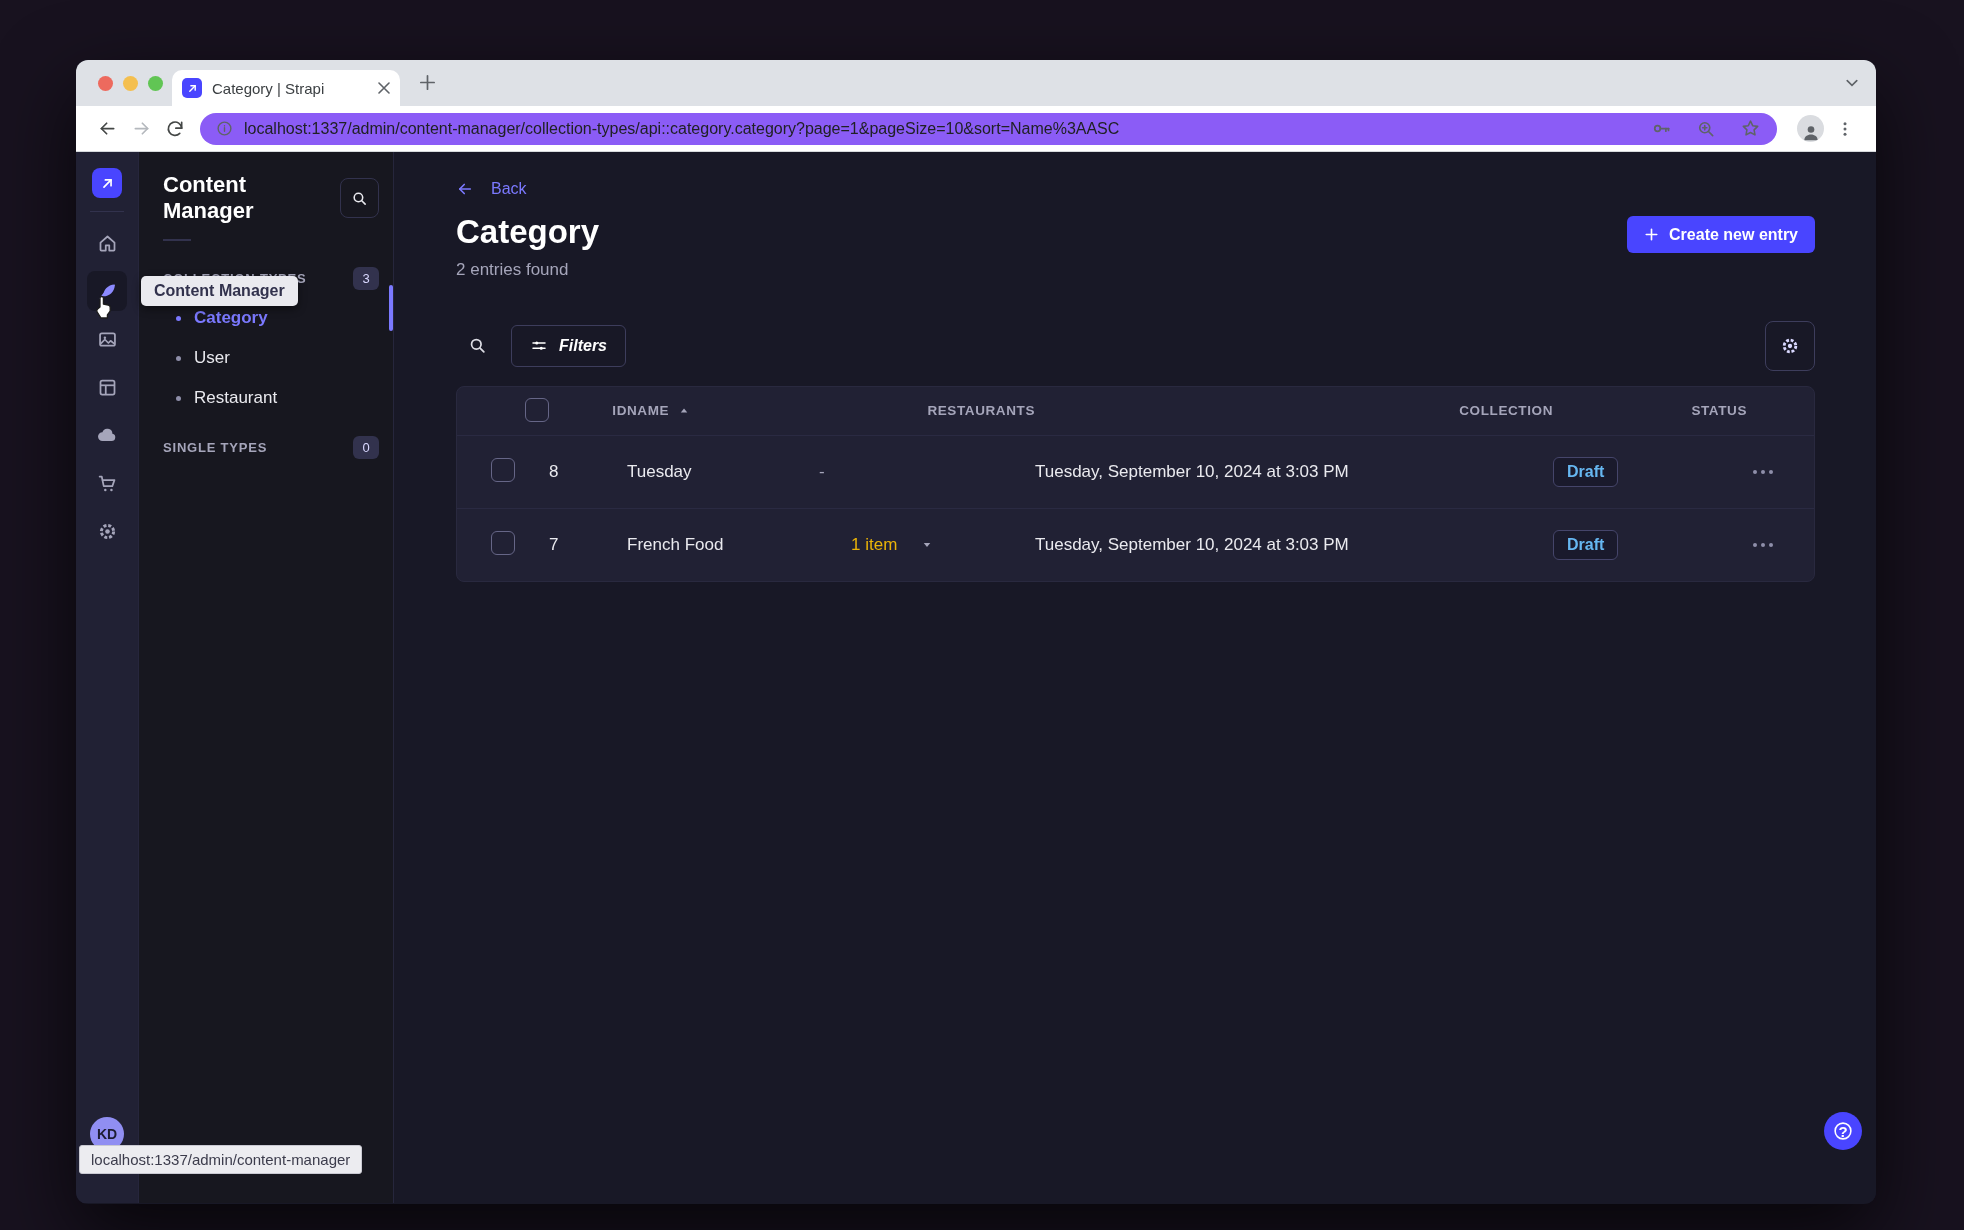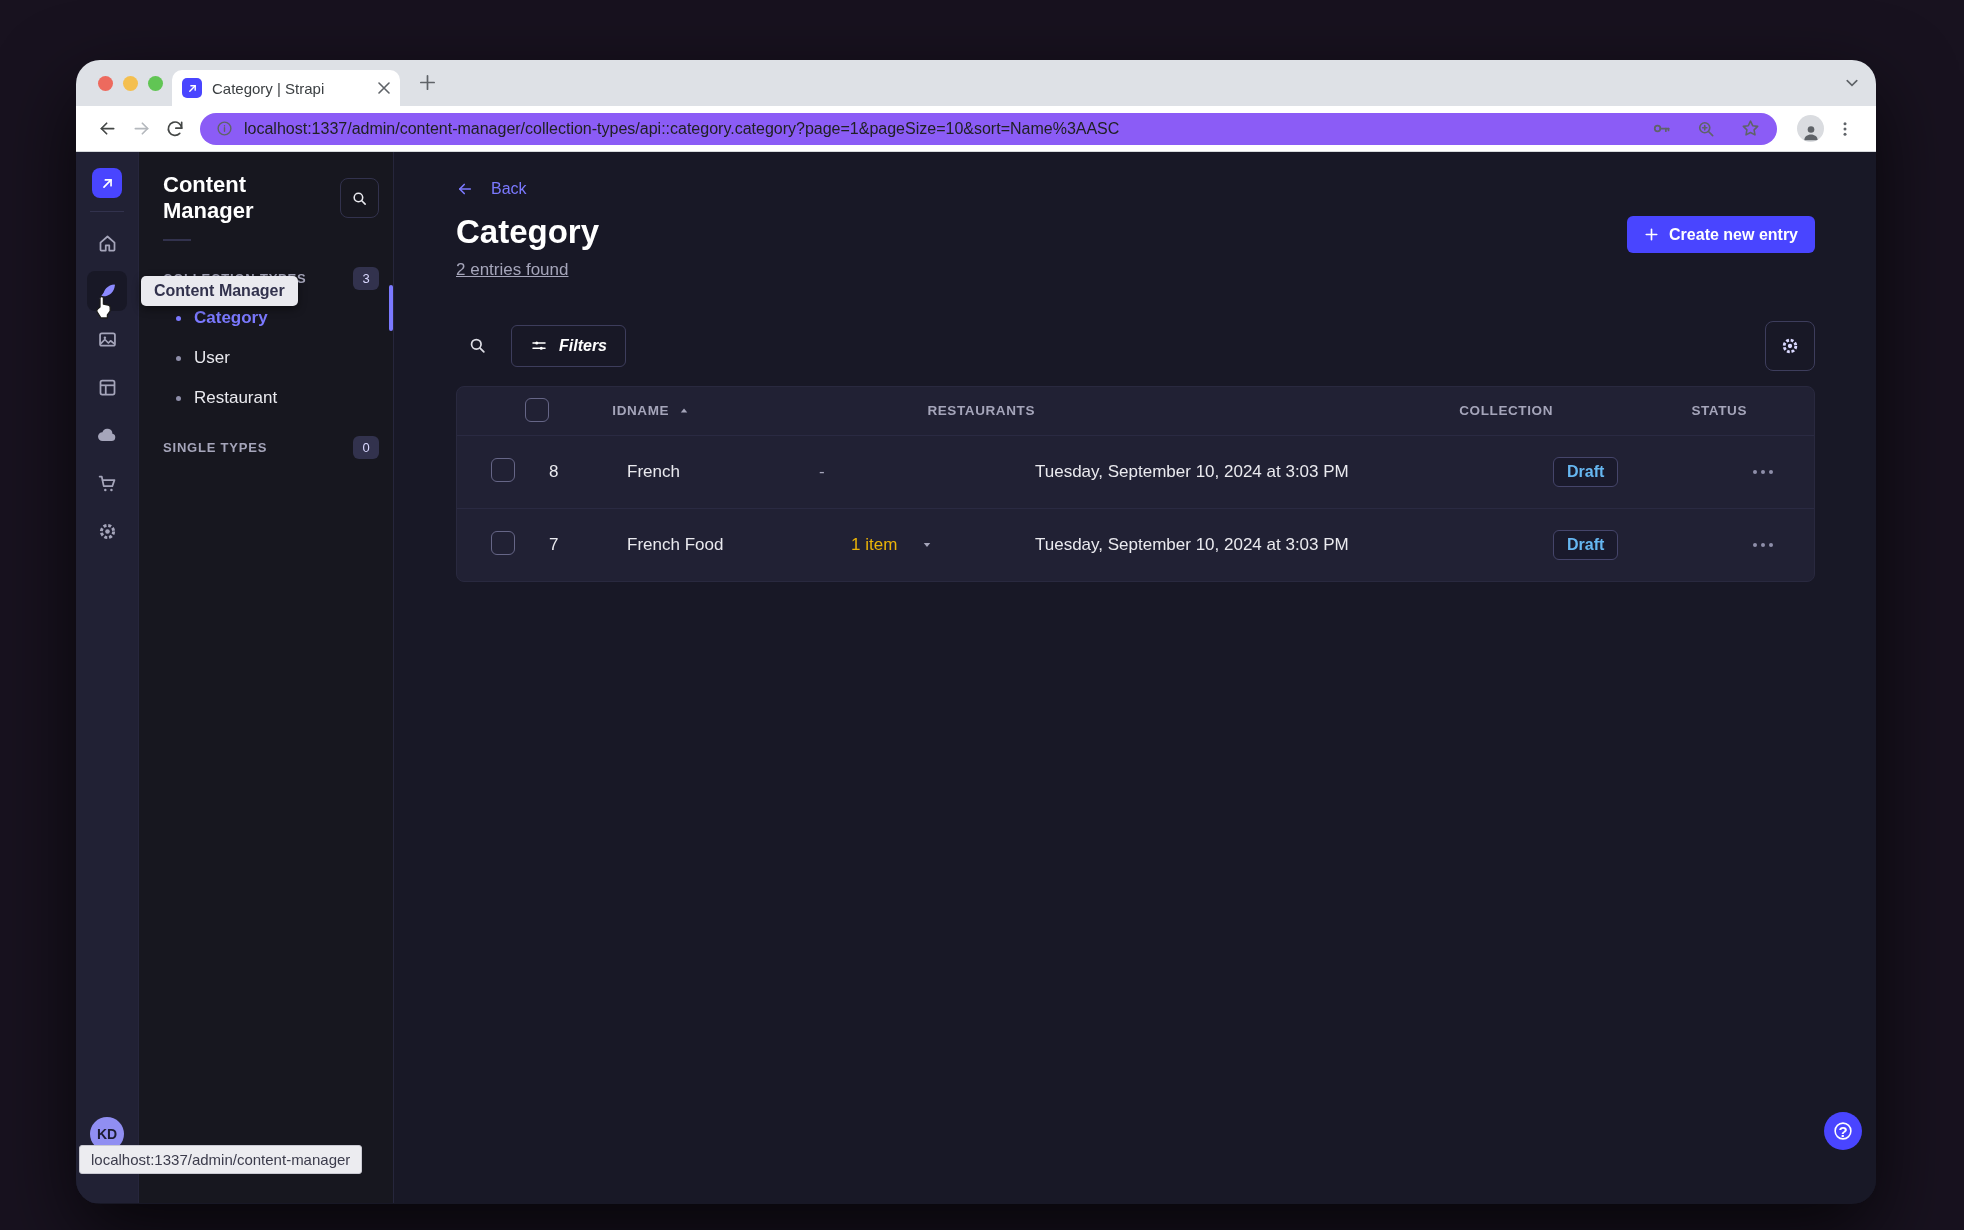--- a/index.html
+++ b/index.html
@@ -1,20 +1,20 @@
 <!DOCTYPE html>
 <html><head>
 <meta charset="utf-8">
 <style>
   * { margin:0; padding:0; box-sizing:border-box; }
   html,body { width:1964px; height:1230px; overflow:hidden; }
   body { background:#18121f; font-family:"Liberation Sans", sans-serif; position:relative; }
 
   .window { position:absolute; left:76px; top:60px; width:1800px; height:1144px;
-            border-radius:24px; overflow:hidden; background:#181826;
+            border-radius:12px; overflow:hidden; background:#181826;
             box-shadow:0 30px 80px rgba(0,0,0,.7); }
 
   
   .tabstrip { position:relative; height:46px; background:#dee1e6; }
   .traffic { position:absolute; left:22px; top:16px; display:flex; gap:10px; }
   .dot { width:15px; height:15px; border-radius:50%; }
   .dot.red{ background:#ed6a5e; } .dot.yellow{ background:#f4bf4f; } .dot.green{ background:#61c554; }
 
   .tab { position:absolute; left:96px; bottom:0; width:228px; height:36px; background:#ffffff;
          border-radius:10px 10px 0 0; display:flex; align-items:center; padding:0 10px; }
@@ -73,21 +73,21 @@
   .tooltip { position:absolute; left:65px; top:124px; z-index:6; background:#eaeaef; color:#32324d;
              font-size:16px; font-weight:700; padding:6px 13px; border-radius:5px;
              box-shadow:0 3px 8px rgba(0,0,0,.45); white-space:nowrap; }
   .cursor-hand { position:absolute; left:15px; top:142px; z-index:7; }
 
   .main { flex:1; padding:0 61px 0 62px; min-width:0; }
   .back-row { margin-top:28px; display:flex; align-items:center; gap:17px; color:#7b79ff; font-size:16px;
               width:fit-content; cursor:default; }
   .header-row { display:flex; justify-content:space-between; align-items:flex-start; margin-top:15px; }
   .page-title { font-size:33px; font-weight:700; color:#ffffff; line-height:1.15; }
-  .subtitle { font-size:17px; color:#a5a5ba; margin-top:9px;text-decoration:underline; }
+  .subtitle { font-size:17px; color:#a5a5ba; margin-top:9px; }
   .create-btn { display:flex; align-items:center; gap:10px; background:#4945ff; color:#fff;
                 font-size:16px; font-weight:600; height:37px; padding:0 17px; border-radius:6px;
                 border:none; margin-top:3px; }
   .filter-row { display:flex; align-items:center; margin-top:41px; height:50px; }
   .search-btn { width:42px; height:42px; display:flex; align-items:center; justify-content:center;
                 color:#dcdce4; background:none; border:none; }
   .filters-btn { height:42px; border:1px solid #3d3d5c; border-radius:6px; background:none; color:#ffffff;
                  font-size:16px; font-weight:600; display:flex; align-items:center; gap:11px; padding:0 18px;
                  margin-left:13px;font-style:italic; }
   .gear-btn { margin-left:auto; width:50px; height:50px; border:1px solid #3d3d5c; border-radius:8px;
@@ -379,21 +379,21 @@
           </span>
           <span>RESTAURANTS</span>
           <span>COLLECTION</span>
           <span>STATUS</span>
           <span></span>
         </div>
 
         <div class="trow tbody-row">
           <span class="cell-check"><button class="checkbox"></button></span>
           <span>8</span>
-          <span>French</span>
+          <span>Tuesday</span>
           <span class="muted">-</span>
           <span>Tuesday, September 10, 2024 at 3:03 PM</span>
           <span><span class="status-badge">Draft</span></span>
           <span>
               <button class="dots-btn">
                 <i></i>
                 <i></i>
                 <i></i>
               </button>
             </span>

